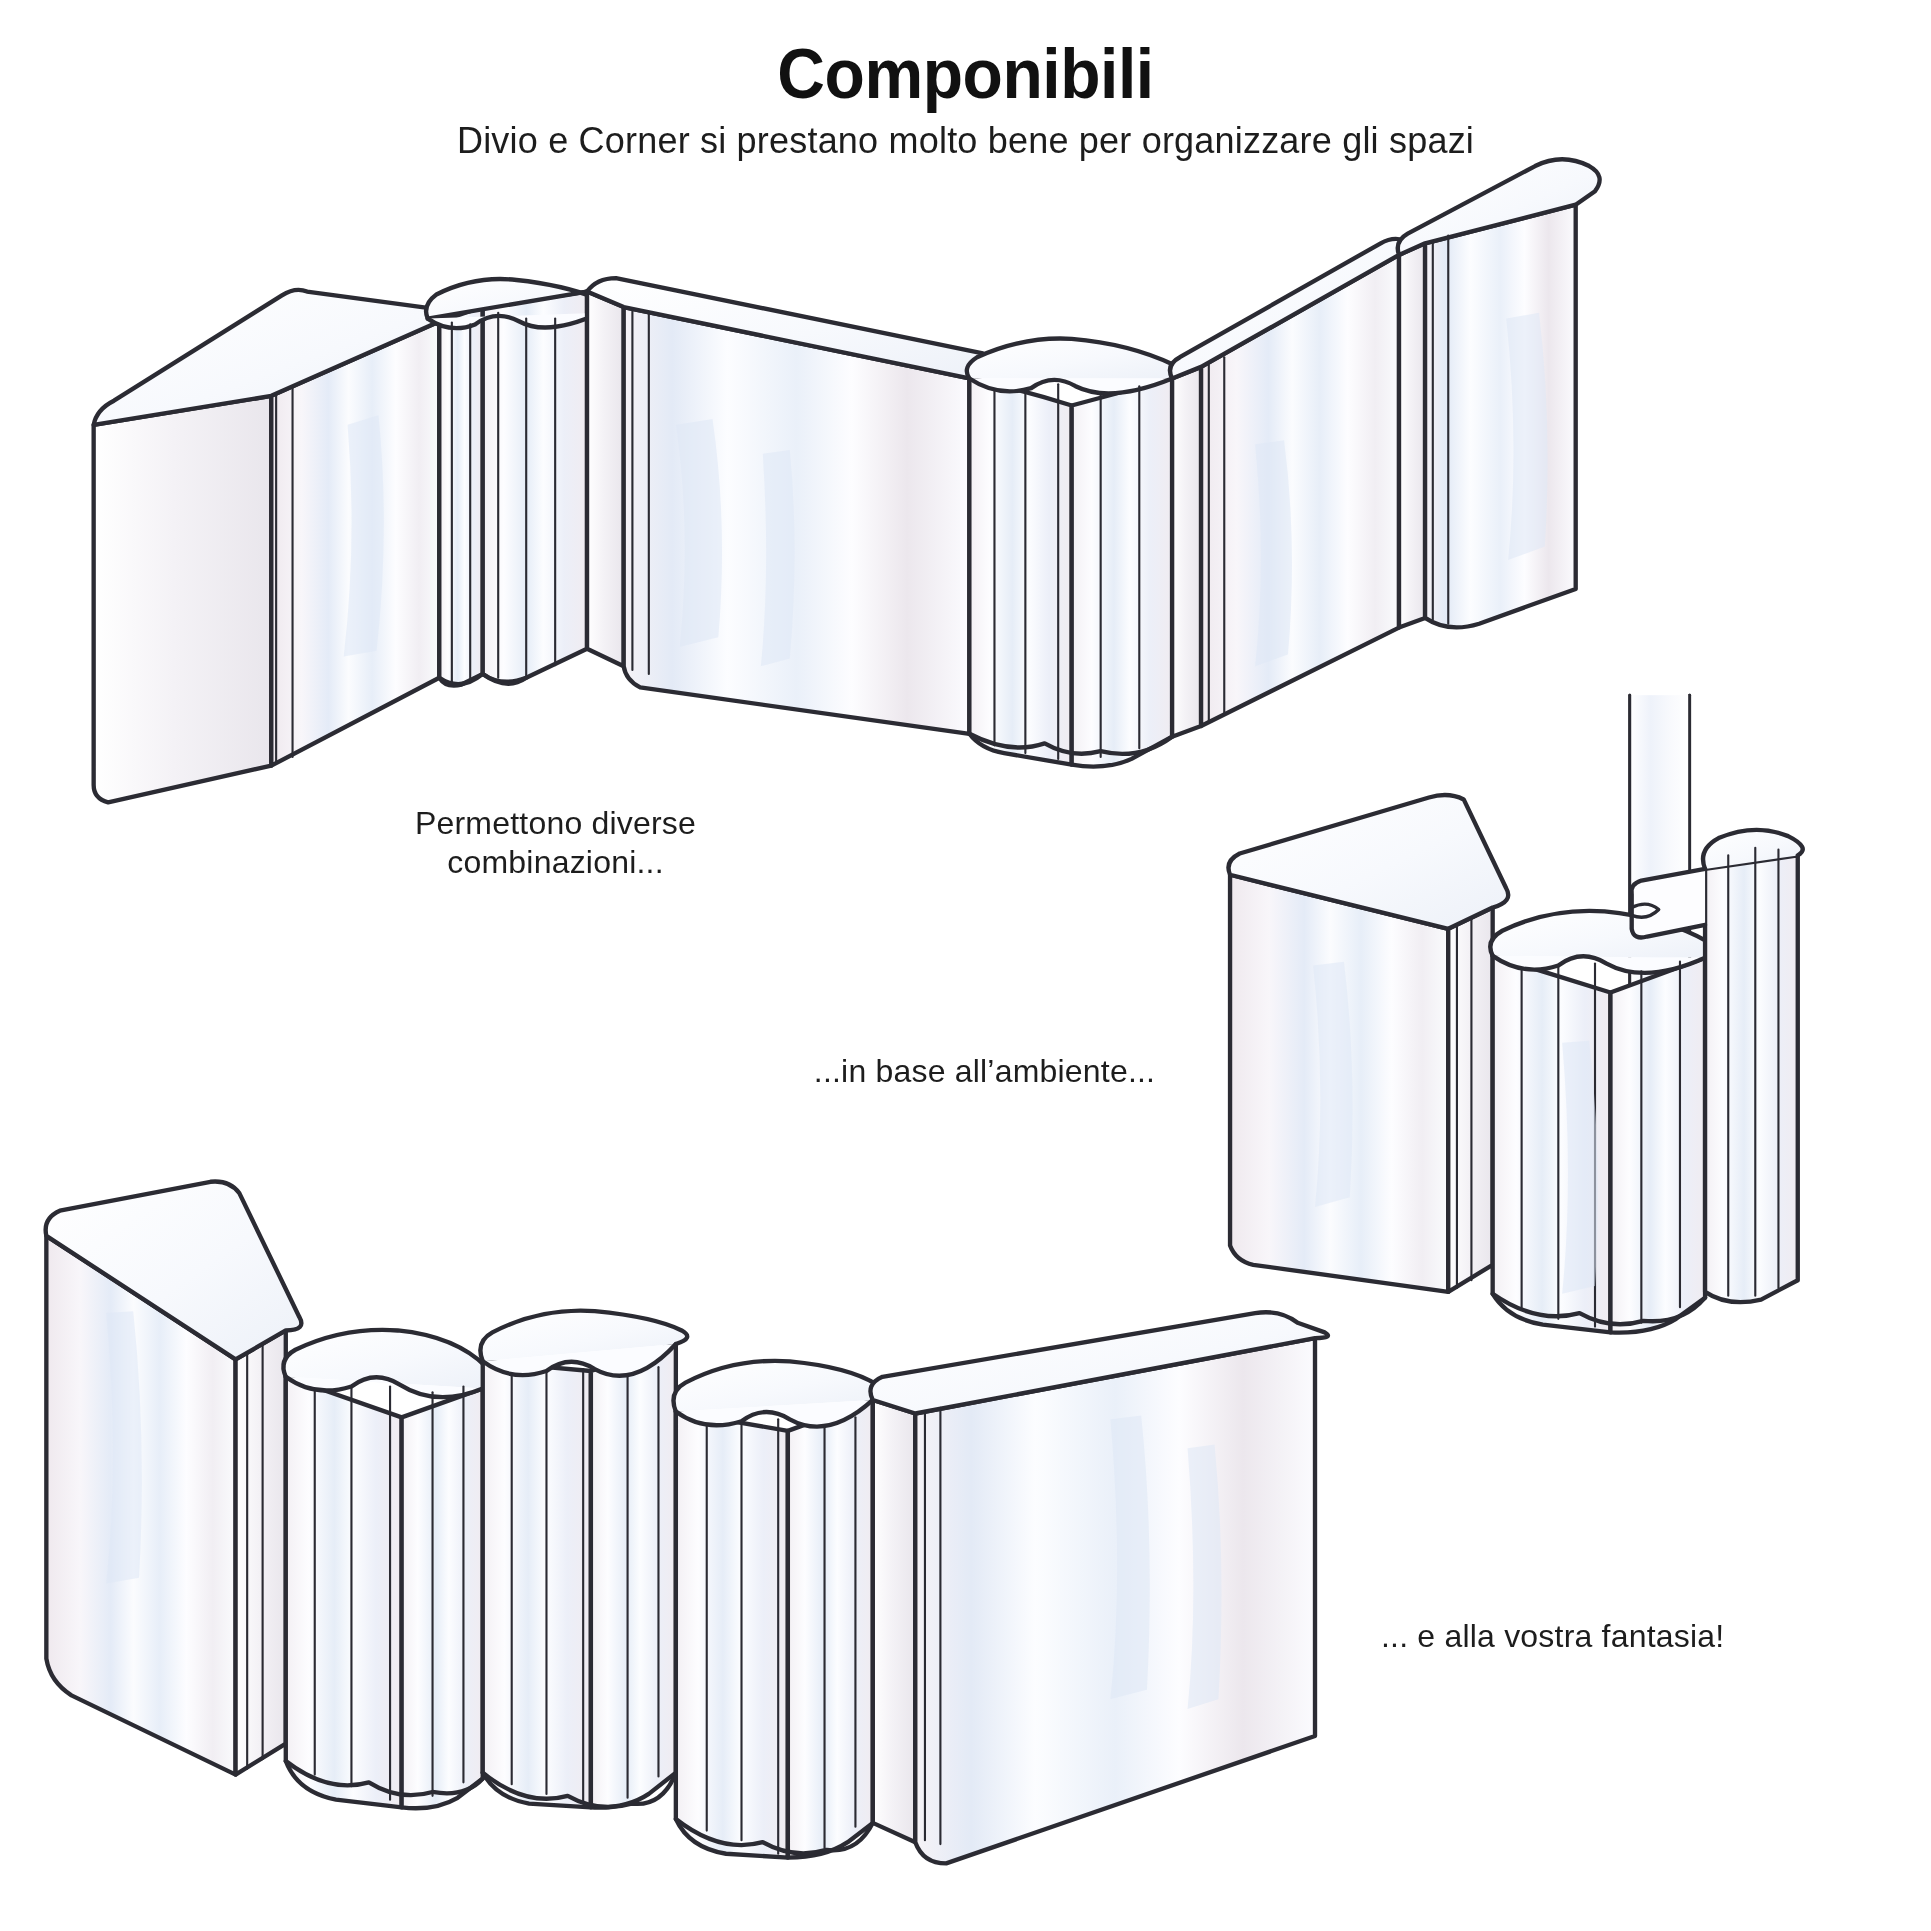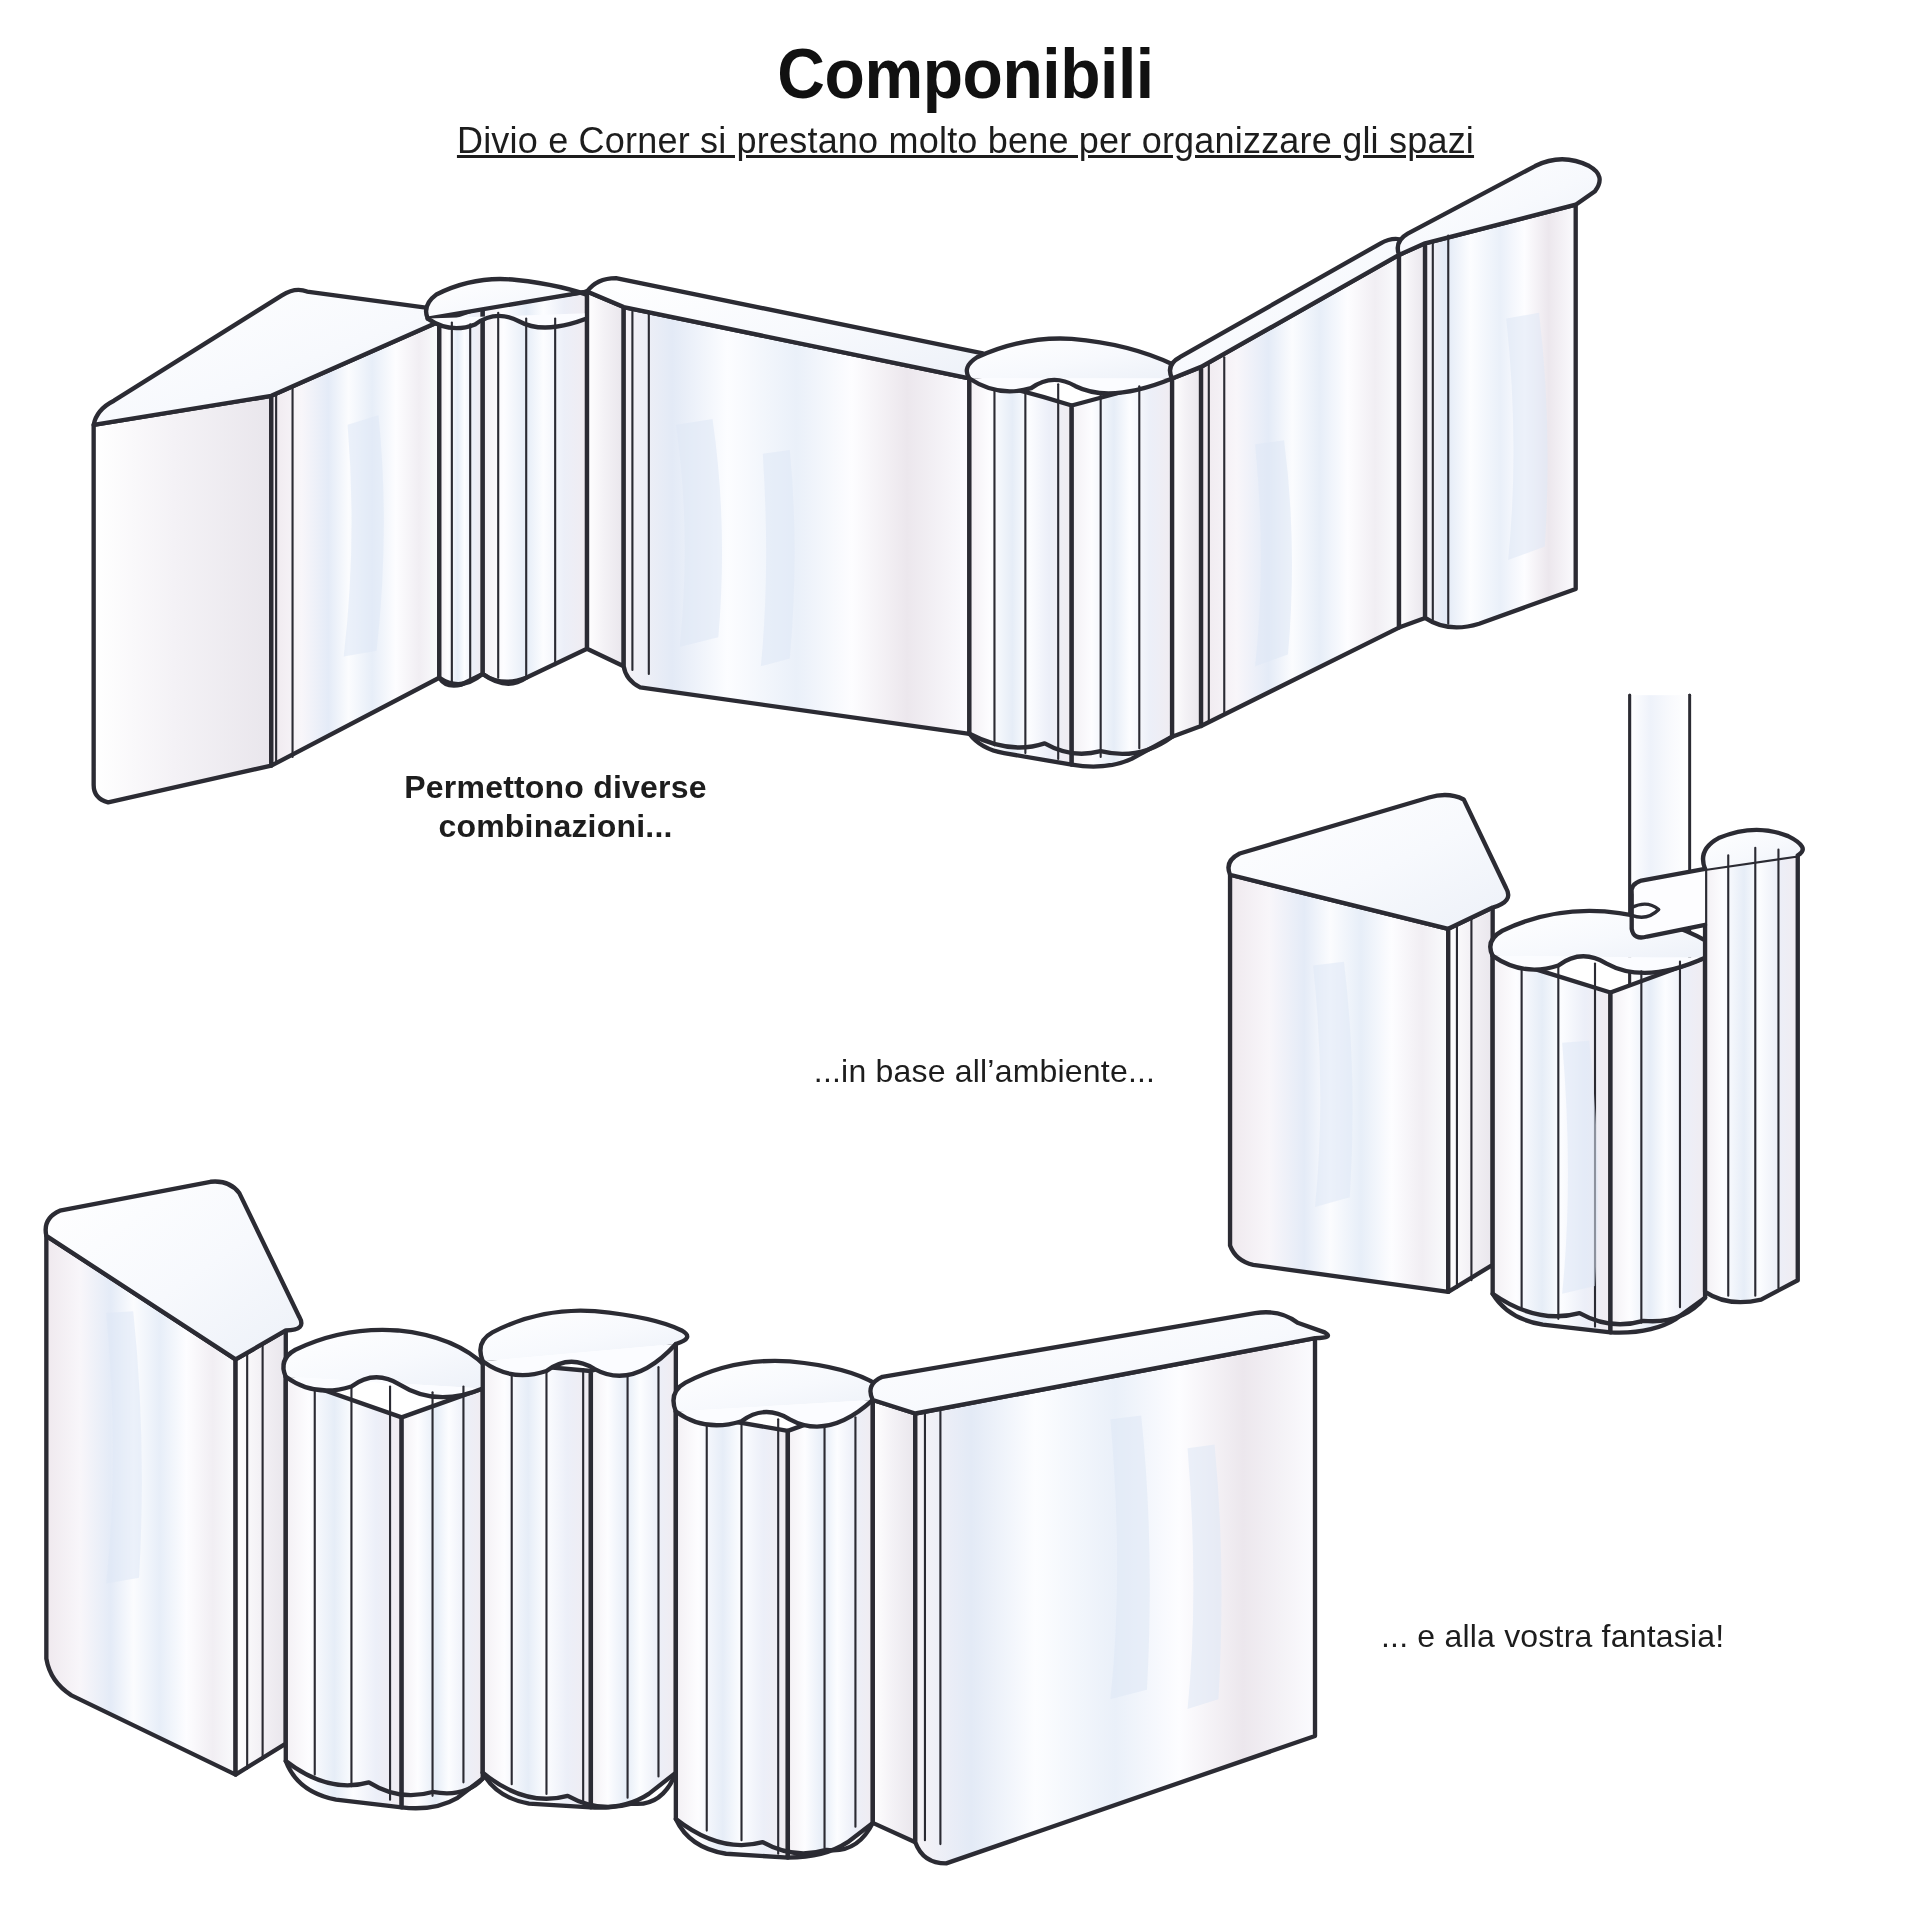--- a/index.html
+++ b/index.html
@@ -42,33 +42,32 @@
     font-family: "Liberation Sans Narrow", "Liberation Sans", sans-serif;
     transform: scaleX(0.93);
   }
   .page-subtitle {
     margin-top: 11.6px;
     font-size: 36px;
     font-weight: 400;
     line-height: 1.16;
     color: #1d1d1d;
     letter-spacing: 0.2px;
-    text-decoration: underline;
   }
 
   
   .caption {
     position: absolute;
     font-size: 32px;
     line-height: 1.22;
     color: #1d1d1d;
     letter-spacing: 0.2px;
     white-space: pre-line;
   }
-  #caption-1 { left: 367px;  top: 768px;  width: 377px; text-align: center; font-weight: bold; }
+  #caption-1 { left: 367px;  top: 804px;  width: 377px; text-align: center; }
   #caption-2 { left: 753px;  top: 1052px; width: 463px; text-align: center; }
   #caption-3 { left: 1381px; top: 1617px; width: 434px; text-align: left; }
 
   
   .illo {
     position: absolute;
     left: 0;
     top: 0;
     width: 1931px;
     height: 1931px;

